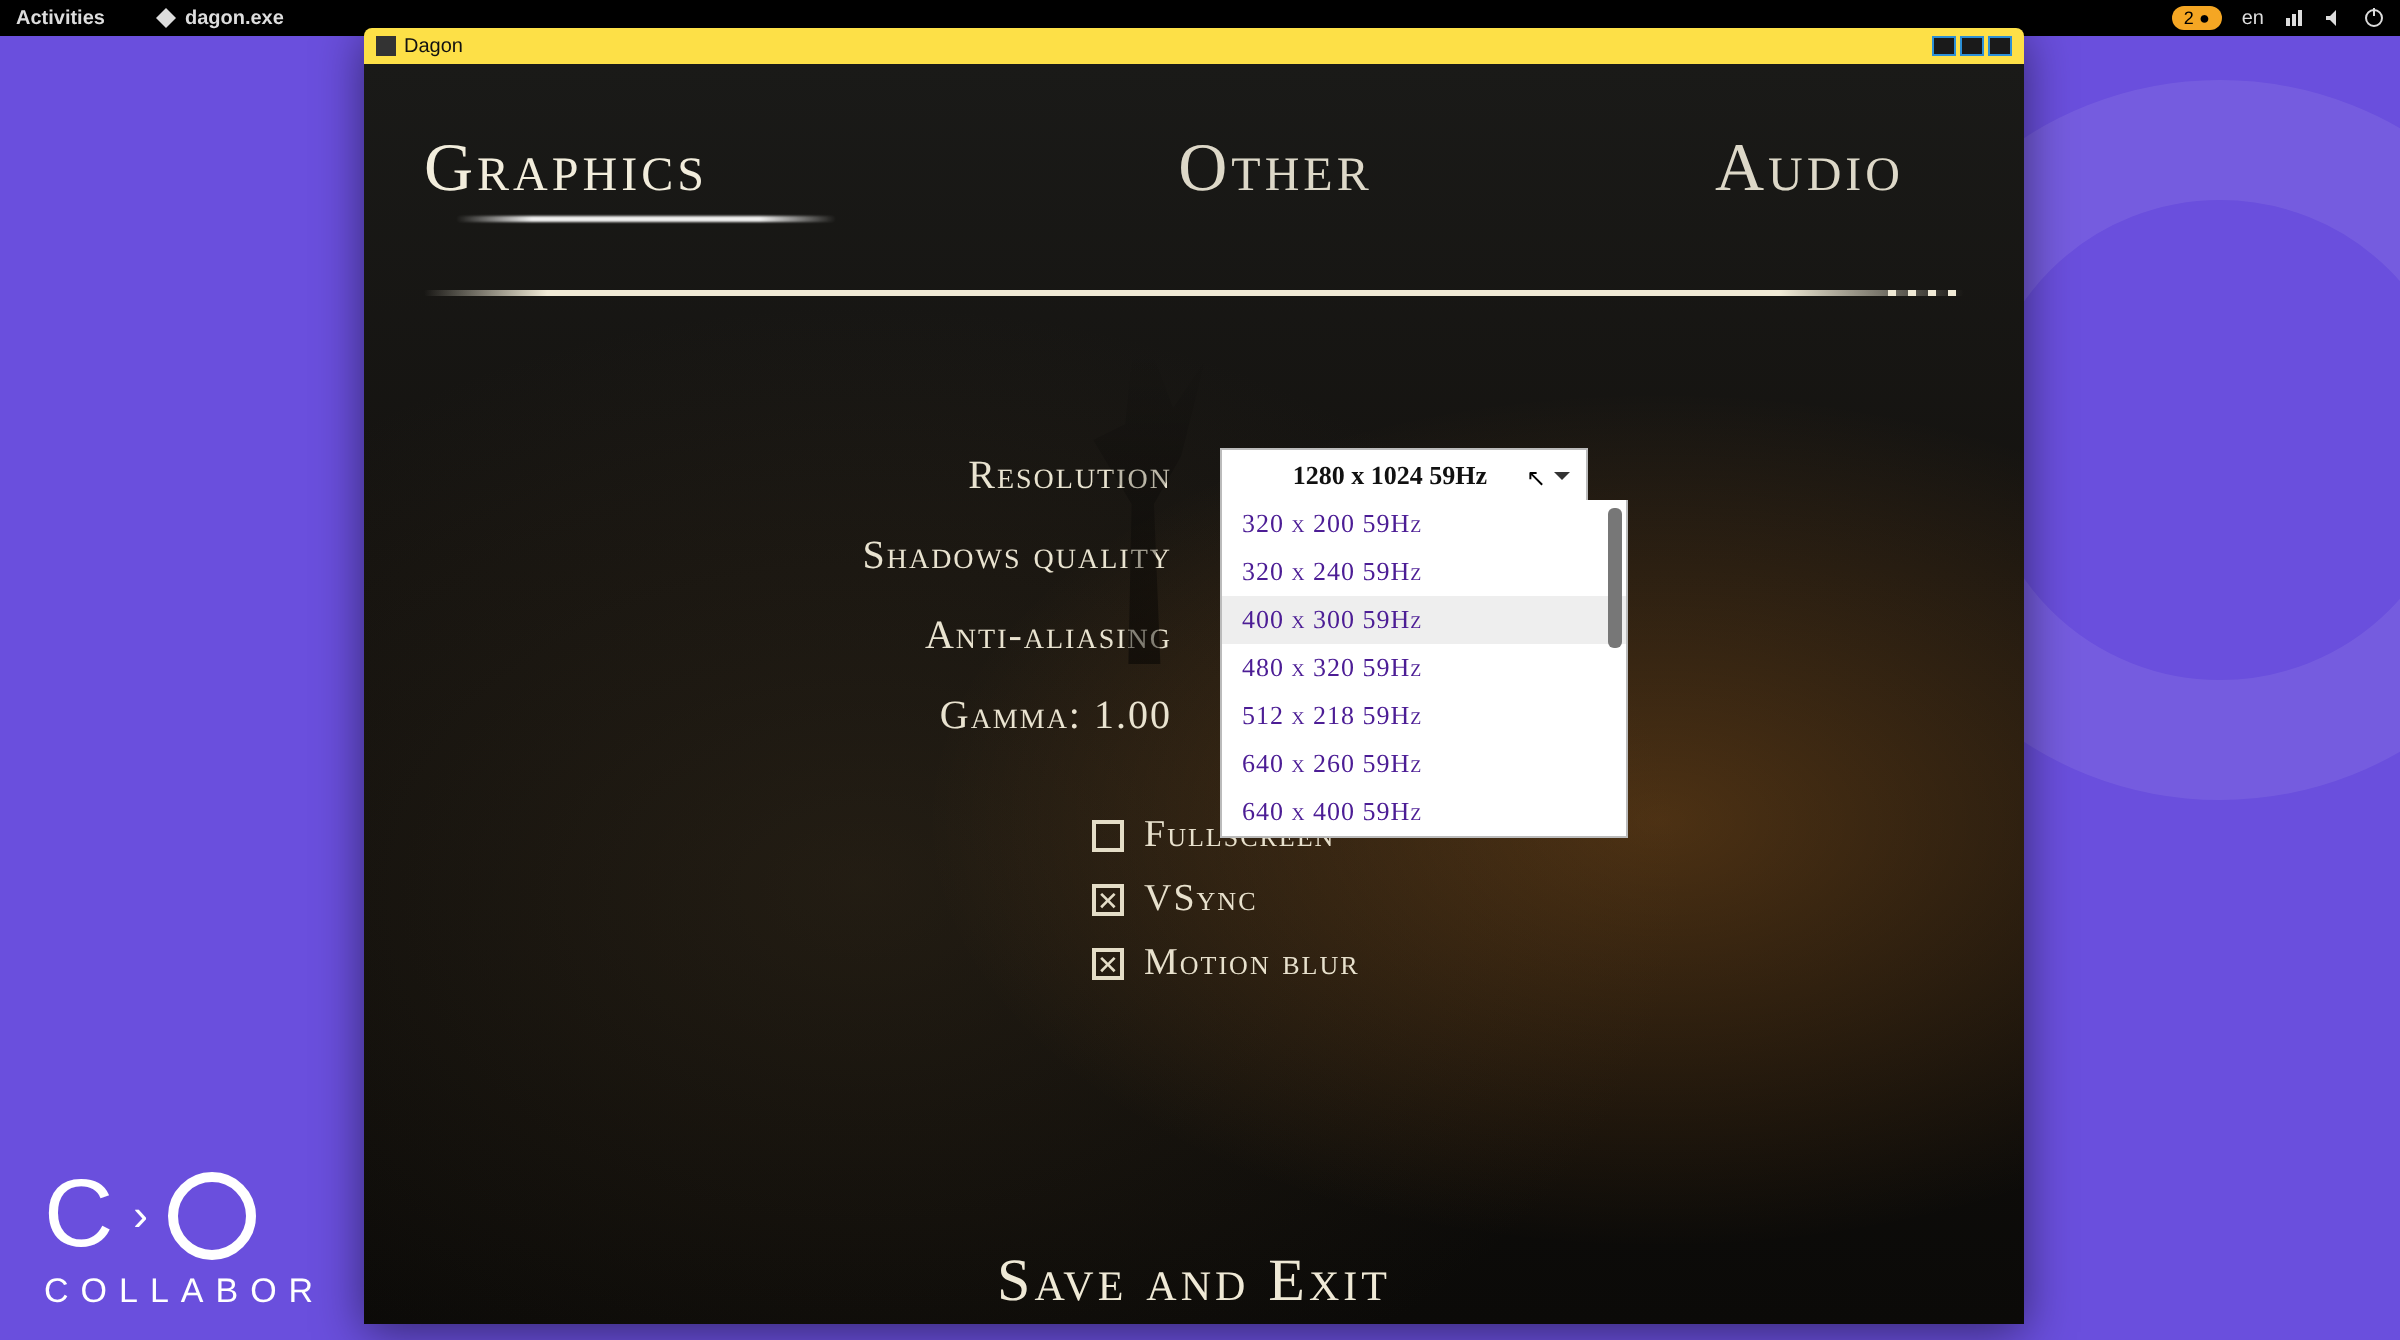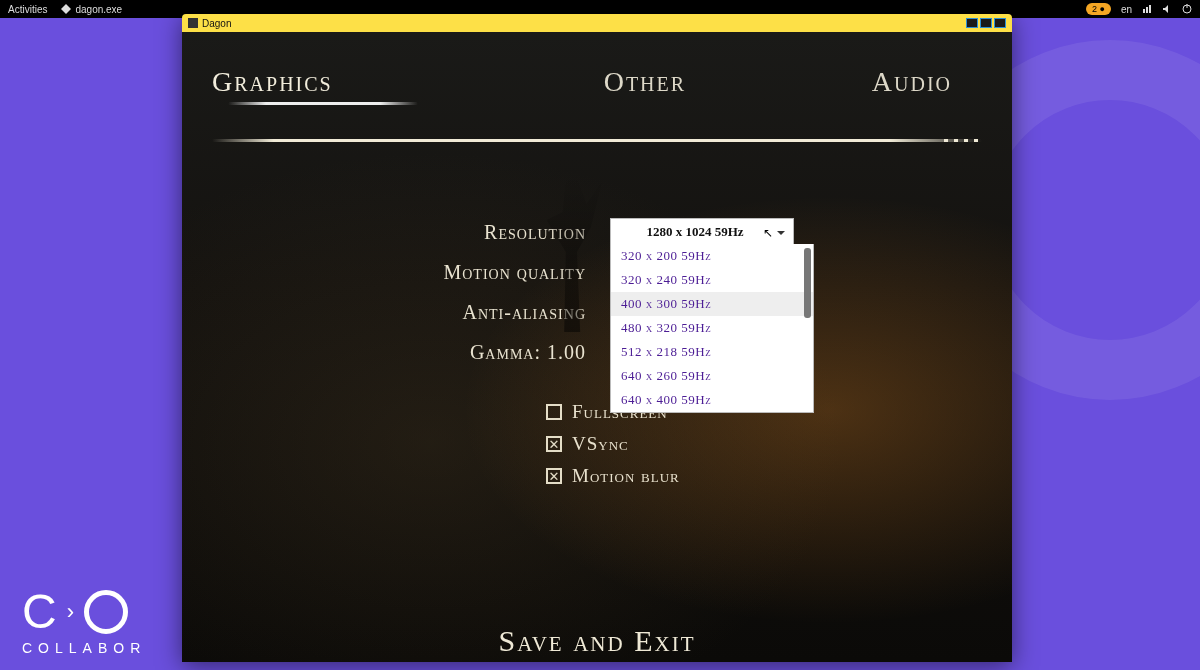--- a/index.html
+++ b/index.html
@@ -1,38 +1,38 @@
 <!DOCTYPE html>
 <html><head>
 <meta charset="utf-8">
 <style>
   * { box-sizing: border-box; margin: 0; padding: 0; }
   html, body { width: 1200px; height: 670px; overflow: hidden; font-family: Georgia, 'Times New Roman', serif; }
   body { background: #6a4fdd; position: relative; }
 
   
   .topbar { position: absolute; top: 0; left: 0; right: 0; height: 18px; background: #000; color: #ddd; font-family: sans-serif; font-size: 10px; display: flex; align-items: center; padding: 0 8px; }
-  .topbar .left { display: flex; gap: 14px; align-items: flex-start; }
+  .topbar .left { display: flex; gap: 26px; align-items: flex-start; font-weight: bold; }
   .topbar .left .appitem { display: flex; align-items: center; gap: 4px; }
   .topbar .spacer { flex: 1; }
   .topbar .right { display: flex; gap: 10px; align-items: center; }
   .topbar .pill { background: #f5a623; color: #000; border-radius: 8px; padding: 1px 6px; font-size: 9px; }
   .topbar svg { width: 10px; height: 10px; fill: #ddd; }
 
   
   .bg-ring {
     position: absolute; right: -90px; top: 40px; width: 360px; height: 360px;
     border: 60px solid rgba(255,255,255,0.08); border-radius: 50%;
   }
   .logo-wrap { position: absolute; left: 22px; bottom: 14px; color: #fff; font-family: sans-serif; }
   .logo-wrap .glyphs { display: flex; align-items: center; gap: 10px; margin-bottom: 4px; }
   .logo-wrap .c { font-size: 48px; font-weight: 300; line-height: 1; }
   .logo-wrap .arrow { font-size: 22px; }
   .logo-wrap .o { width: 44px; height: 44px; border: 5px solid #fff; border-radius: 50%; display: inline-block; }
-  .logo-wrap .text { letter-spacing: 6px; font-size: 14px; }
+  .logo-wrap .text { letter-spacing: 6px; font-size: 17px; }
 
   
   .appwin {
     position: absolute; left: 182px; top: 14px; width: 830px; height: 648px;
     background: #000; border-radius: 4px 4px 0 0; box-shadow: 0 4px 24px rgba(0,0,0,0.5);
     overflow: hidden;
   }
   .titlebar { height: 18px; background: #fde047; display: flex; align-items: center; padding: 0 6px; font-family: sans-serif; font-size: 10px; color: #111; }
   .titlebar .appicon { width: 10px; height: 10px; margin-right: 4px; }
   .titlebar .spacer { flex: 1; }
@@ -49,21 +49,21 @@
   }
   .game::before {
     
     content: ""; position: absolute; left: 42%; top: 140px; width: 80px; height: 160px;
     background: linear-gradient(180deg, transparent, rgba(0,0,0,0.8));
     clip-path: polygon(45% 0, 55% 0, 70% 20%, 90% 5%, 75% 35%, 58% 50%, 62% 100%, 42% 100%, 44% 50%, 20% 30%, 40% 25%);
     opacity: 0.6;
   }
 
   .tabs { display: flex; justify-content: space-between; padding: 34px 60px 0 30px; }
-  .tab { font-variant: small-caps; letter-spacing: 2px; font-size: 28px; color: #ddd8c8; cursor: pointer; }
+  .tab { font-variant: small-caps; letter-spacing: 2px; font-size: 34px; color: #ddd8c8; cursor: pointer; }
   .tab.active { color: #f2eddc; }
   .tab-underline { height: 3px; width: 190px; margin: 4px 0 0 16px; background: linear-gradient(90deg, transparent, #eee 20%, #eee 80%, transparent); border-radius: 2px; filter: blur(0.4px); }
 
   .hr { margin: 34px 30px 0 30px; height: 3px; background: linear-gradient(90deg, transparent, #f0ead6 8%, #f0ead6 88%, transparent); border-radius: 2px; position: relative; }
   .hr::after { content:""; position:absolute; right:-2px; top:0; width:40px; height:3px; background: repeating-linear-gradient(90deg,#f0ead6 0 4px, transparent 4px 10px); }
 
   .settings { margin-top: 70px; padding: 0 60px 0 88px; }
   .row { display: flex; align-items: center; height: 40px; }
   .row .label { width: 340px; text-align: right; padding-right: 24px; font-variant: small-caps; letter-spacing: 1px; font-size: 20px; color: #e9e3d0; }
   .row .control { position: relative; }
@@ -180,21 +180,21 @@
             <div class="opt">320 x 240 59Hz</div>
             <div class="opt hl">400 x 300 59Hz</div>
             <div class="opt">480 x 320 59Hz</div>
             <div class="opt">512 x 218 59Hz</div>
             <div class="opt">640 x 260 59Hz</div>
             <div class="opt">640 x 400 59Hz</div>
           </div>
         </div>
       </div>
       <div class="row">
-        <div class="label">Motion quality</div>
+        <div class="label">Shadows quality</div>
       </div>
       <div class="row">
         <div class="label">Anti-aliasing</div>
       </div>
       <div class="row">
         <div class="label">Gamma: 1.00</div>
       </div>
     </div>
 
     <div class="checks">

